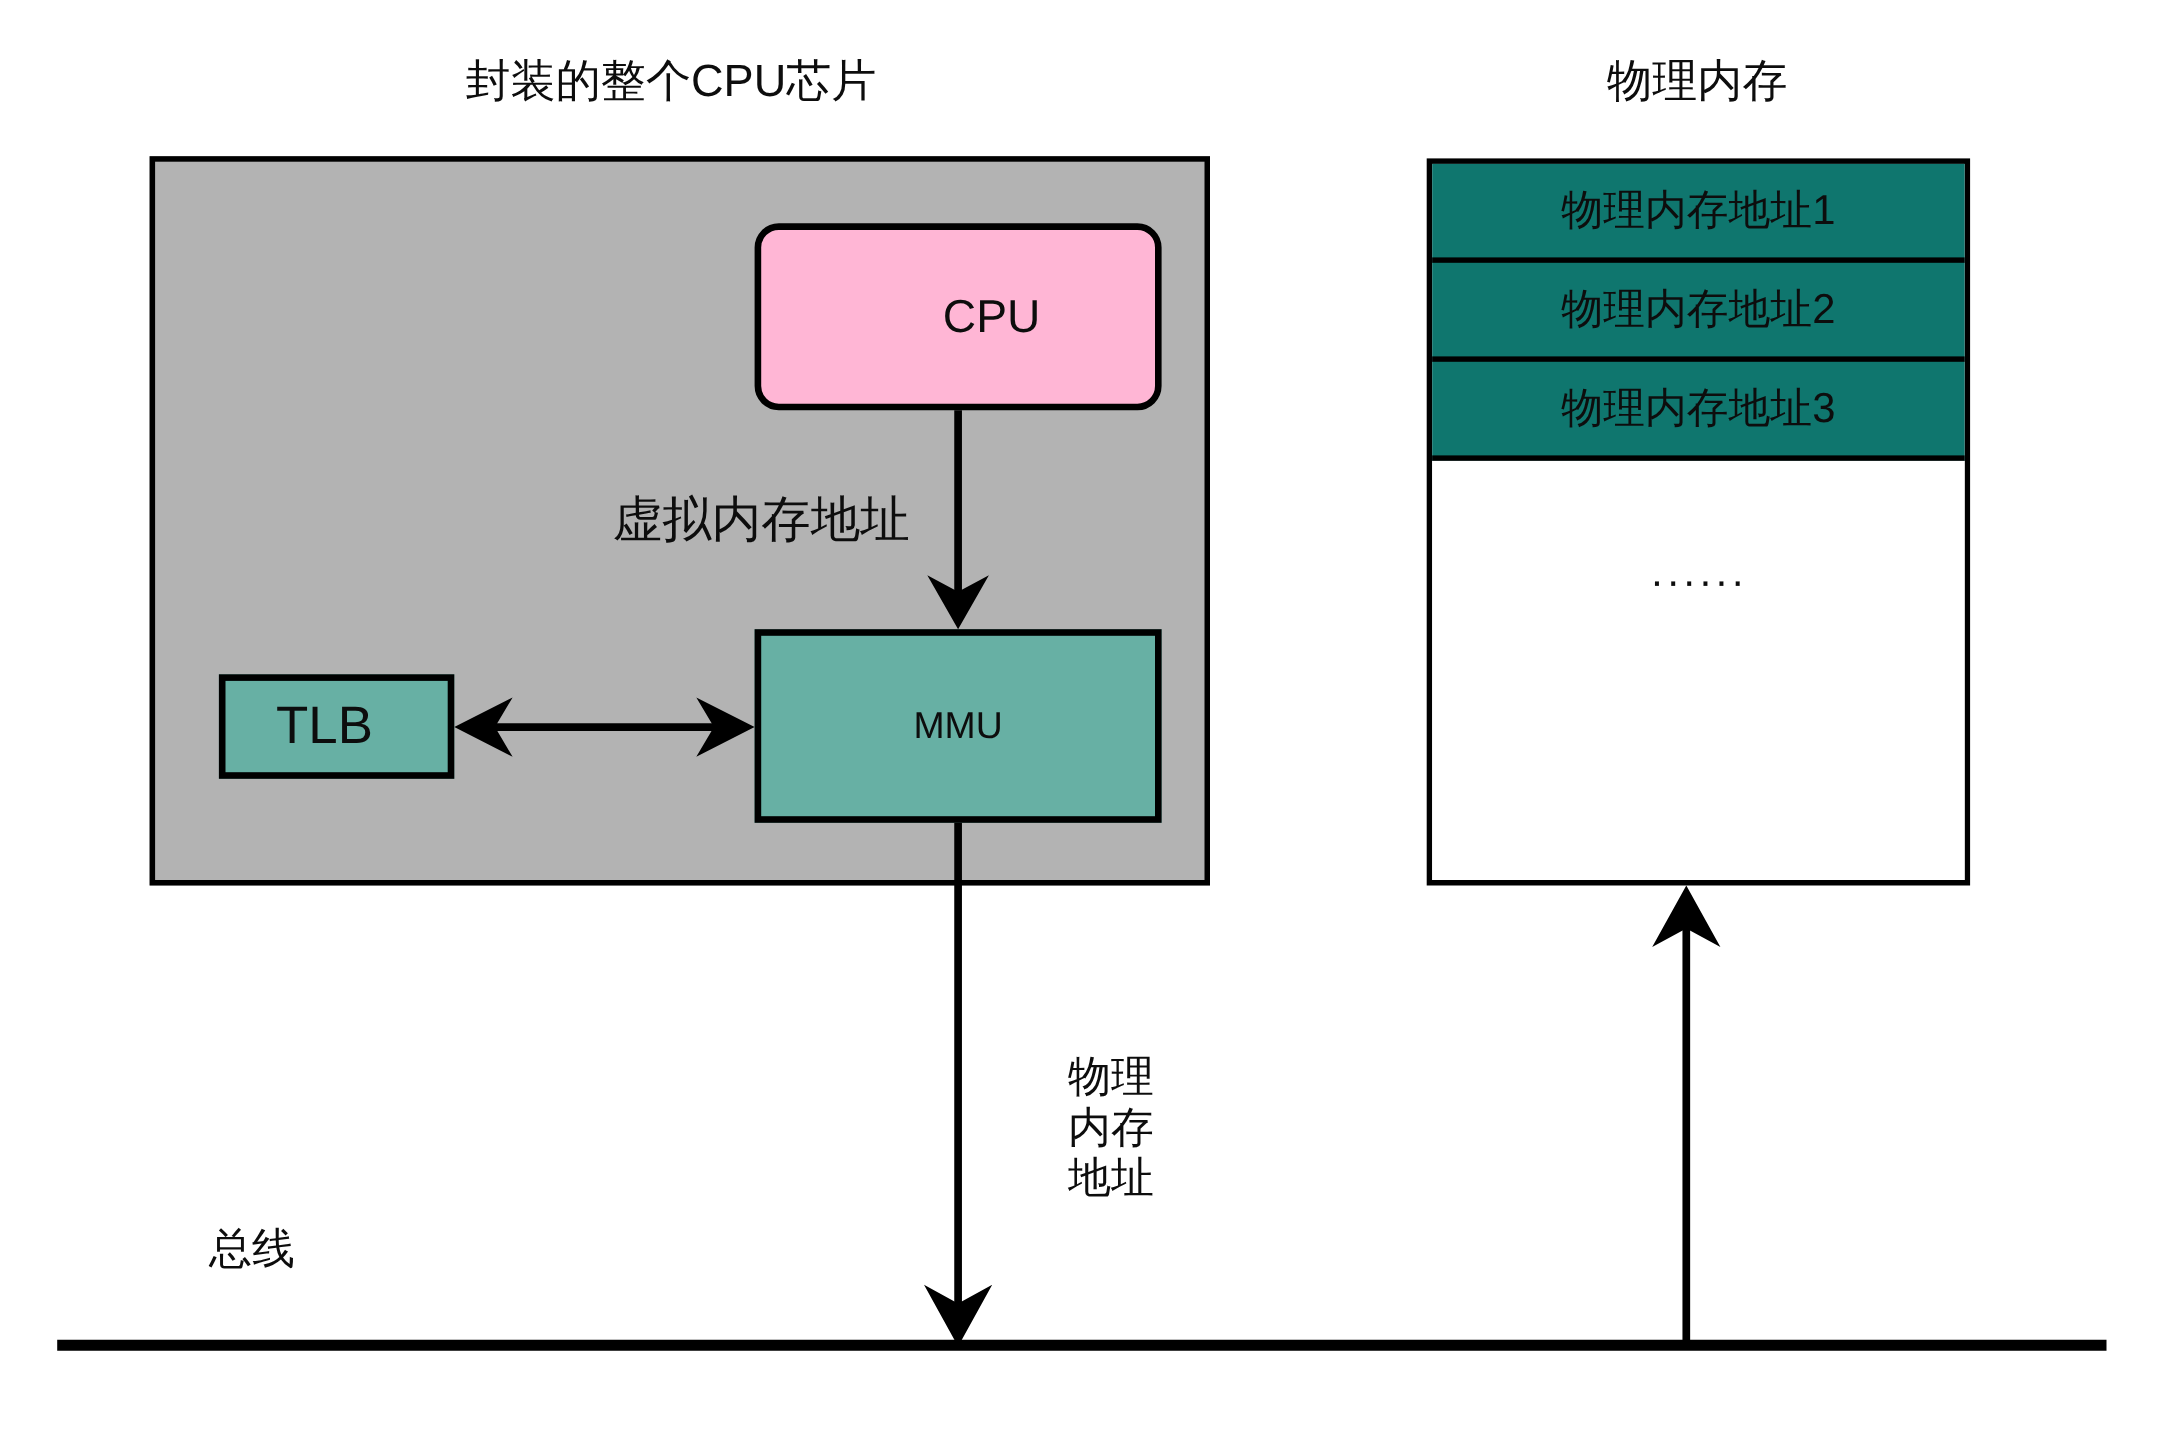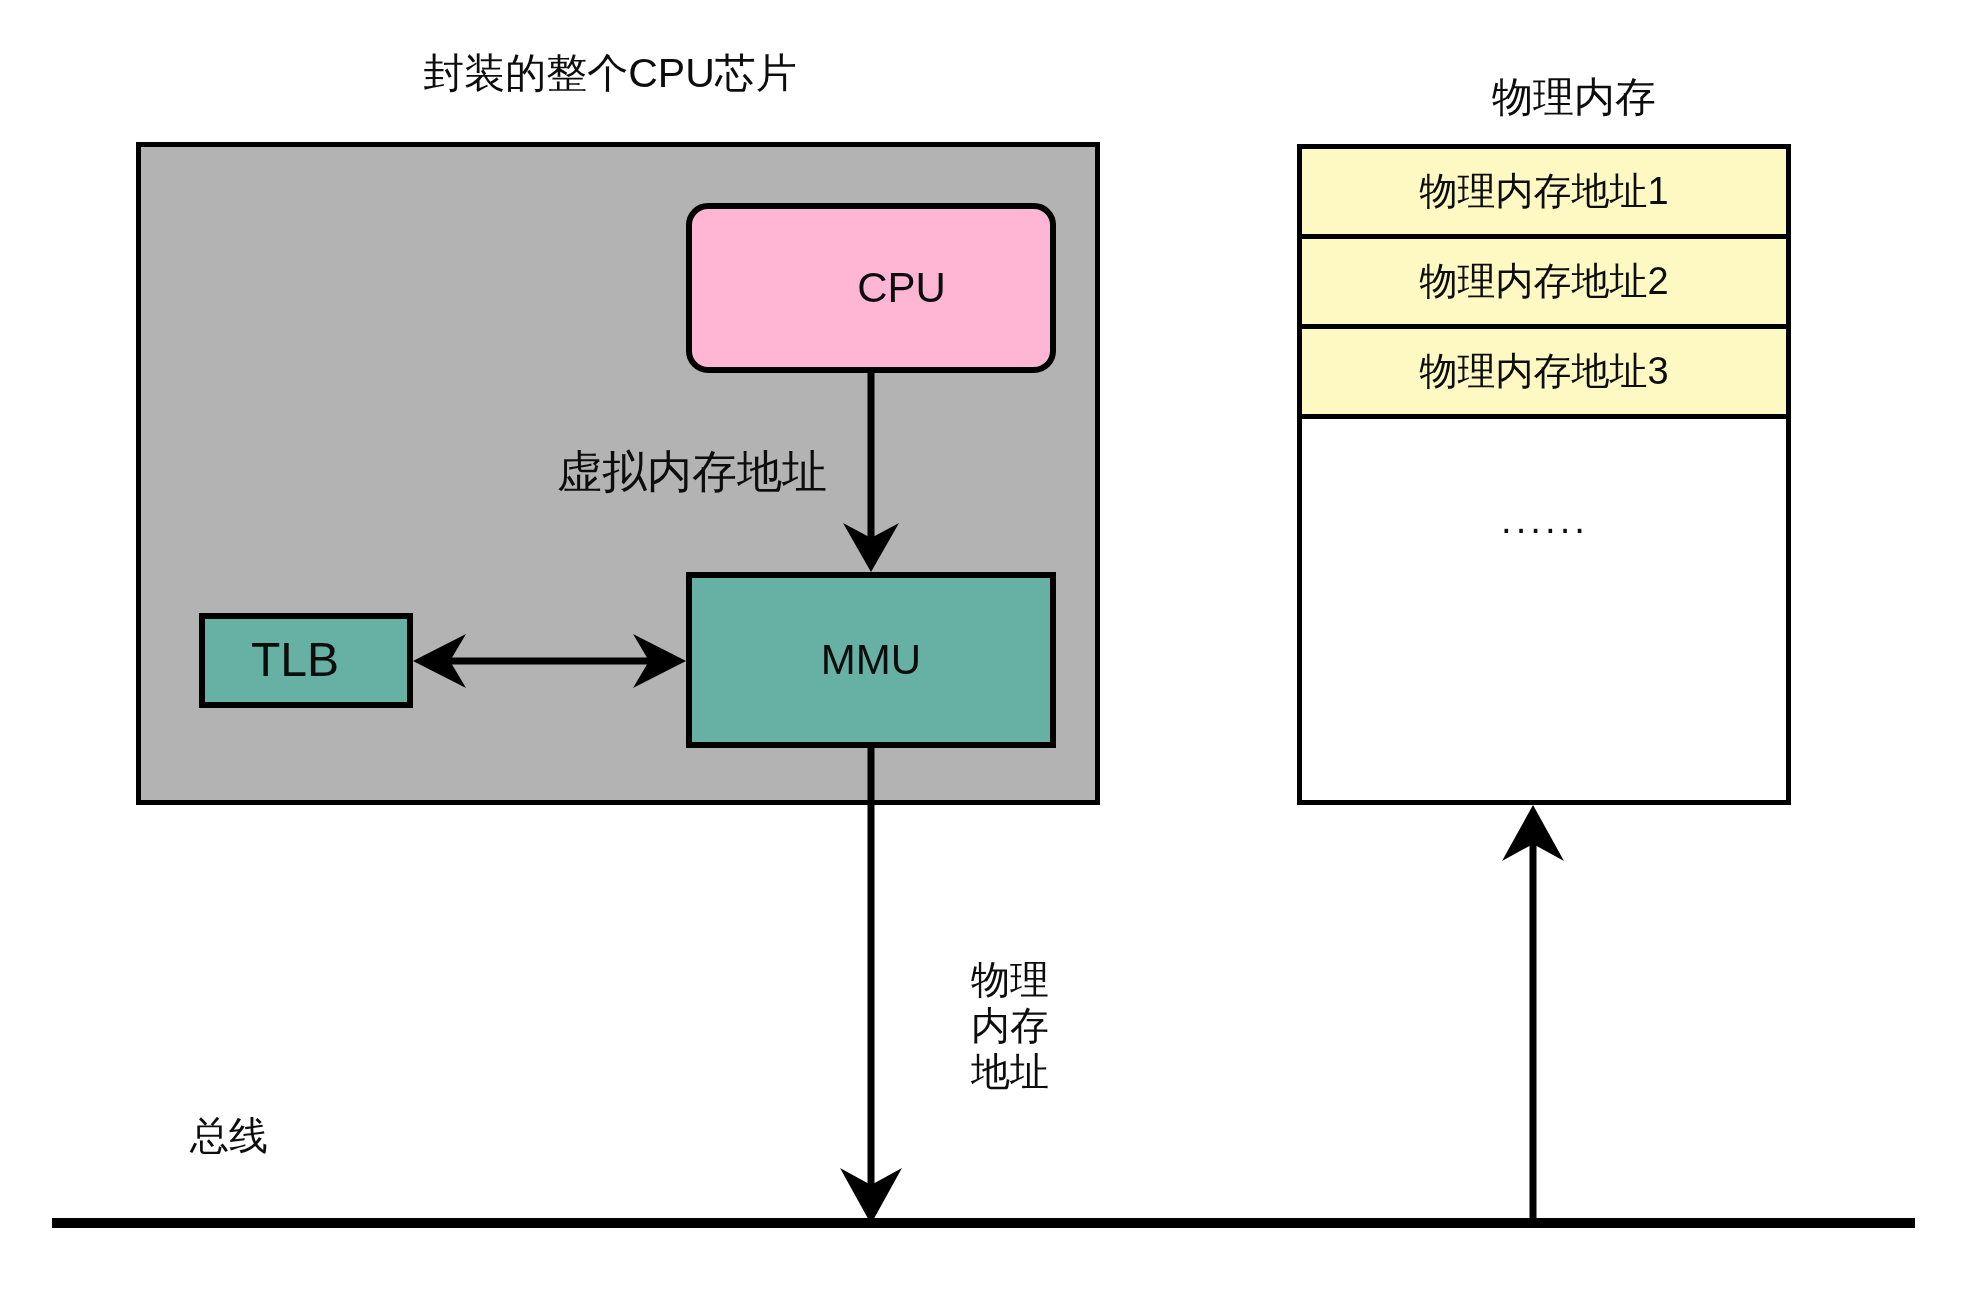--- a/index.html
+++ b/index.html
@@ -39,21 +39,21 @@
   }
   
   .title {
     font-size: 41px;
     font-weight: 400;
   }
   #title-cpu-chip {
     left: 380px; top: 45px; width: 460px; height: 56px;
   }
   #title-physical-memory {
-    left: 1424px; top: 45px; width: 300px; height: 56px; margin-top: 24px;
+    left: 1393px; top: 45px; width: 300px; height: 56px;
   }
   
   #cpu-chip-box {
     position: absolute;
     left: 136px; top: 142px;
     width: 964px; height: 663px;
     background: #b3b3b3;
     border: 5px solid #000000;
     box-sizing: border-box;
   }
@@ -75,21 +75,21 @@
   #mmu-box {
     position: absolute;
     left: 686px; top: 572px;
     width: 370px; height: 176px;
     background: #67b0a4;
     border: 6px solid #000000;
     box-sizing: border-box;
   }
   #mmu-box-label {
     left: 686px; top: 572px; width: 370px; height: 176px;
-    font-size: 42px;
+    font-size: 34px;
   }
   
   #tlb-box {
     position: absolute;
     left: 199px; top: 613px;
     width: 214px; height: 95px;
     background: #67b0a4;
     border: 6px solid #000000;
     box-sizing: border-box;
   }
@@ -123,21 +123,21 @@
     width: 494px; height: 661px;
     border: 5px solid #000000;
     background: #ffffff;
     box-sizing: border-box;
     display: flex;
     flex-direction: column;
   }
   .memory-cell {
     height: 90px;
     flex: 0 0 90px;
-    background: #fef9c3;
+    background: #0f766e;
     border-bottom: 5px solid #000000;
     box-sizing: border-box;
     display: flex;
     align-items: center;
     justify-content: center;
     font-size: 38px;
     color: #0d0d0d;
   }
   #memory-ellipsis {
     flex: 1 1 auto;

